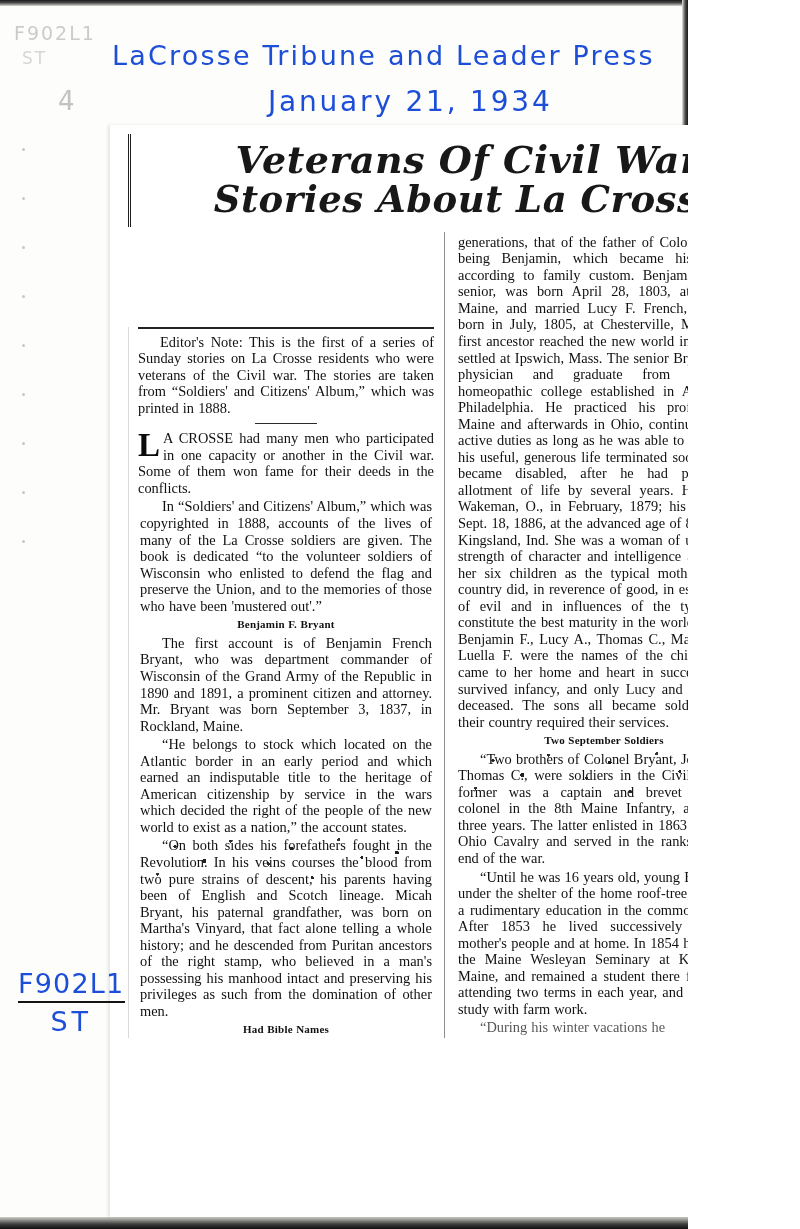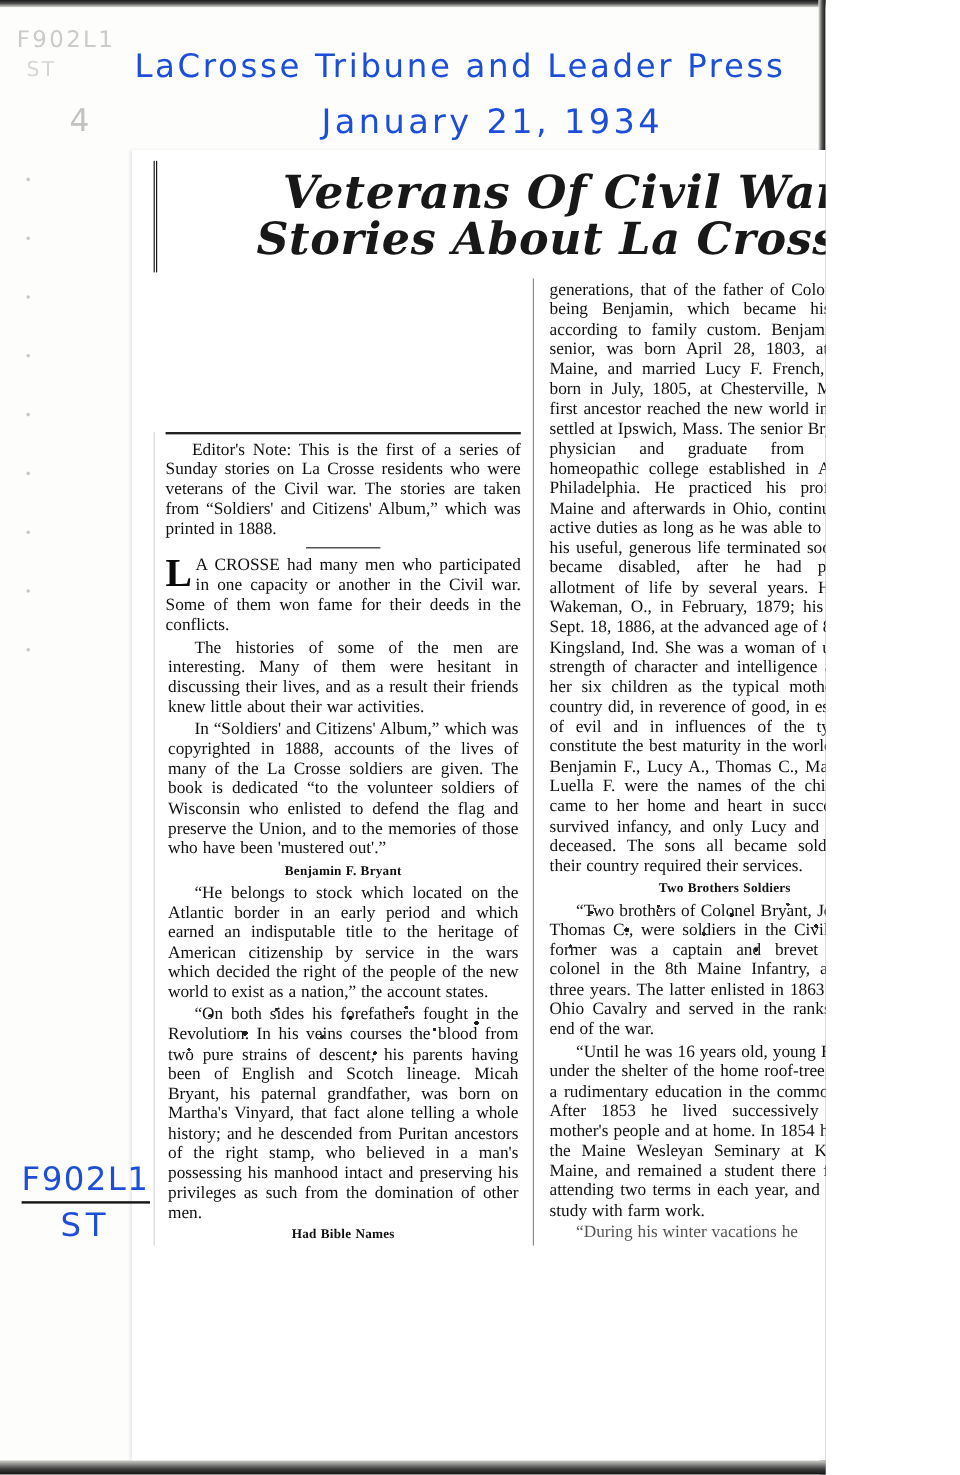--- a/index.html
+++ b/index.html
@@ -245,36 +245,36 @@
         <p class="editors-note">
           <span class="lead">Editor's Note: This is the first of a series of Sunday stories on La Crosse residents who were veterans of the Civil war. The stories are taken from “Soldiers' and Citizens' Album,” which was printed in 1888.</span>
         </p>
 
         <div class="short-rule"></div>
 
         <p class="dropcap-para">
           <span class="dropcap">L</span><span>A CROSSE had many men who participated in one capacity or another in the Civil war. Some of them won fame for their deeds in the conflicts.</span>
         </p>
 
-        <p class="body">The histories of some of the men are interesting. Many of them were hesitant in discussing their lives, and as a result their friends knew little about their war activities.</p>
         <p class="body">In “Soldiers' and Citizens' Album,” which was copyrighted in 1888, accounts of the lives of many of the La Crosse soldiers are given. The book is dedicated “to the volunteer soldiers of Wisconsin who enlisted to defend the flag and preserve the Union, and to the memories of those who have been 'mustered out'.”</p>
 
         <h3 class="subhead">Benjamin F. Bryant</h3>
 
+        <p class="body">The first account is of Benjamin French Bryant, who was department commander of Wisconsin of the Grand Army of the Republic in 1890 and 1891, a prominent citizen and attorney. Mr. Bryant was born September 3, 1837, in Rockland, Maine.</p>
         <p class="body">“He belongs to stock which located on the Atlantic border in an early period and which earned an indisputable title to the heritage of American citizenship by service in the wars which decided the right of the people of the new world to exist as a nation,” the account states.</p>
         <p class="body speckled">“On both sides his forefathers fought in the Revolution. In his veins courses the blood from two pure strains of descent, his parents having been of English and Scotch lineage. Micah Bryant, his paternal grandfather, was born on Martha's Vinyard, that fact alone telling a whole history; and he descended from Puritan ancestors of the right stamp, who believed in a man's possessing his manhood intact and preserving his privileges as such from the domination of other men.</p>
 
         <h3 class="subhead">Had Bible Names</h3>
 
       </div>
 
       <div class="col col-right">
         <p class="body noindent">generations, that of the father of Colonel Bryant being Benjamin, which became his heritage according to family custom. Benjamin Bryant, senior, was born April 28, 1803, at Industry, Maine, and married Lucy F. French, who was born in July, 1805, at Chesterville, Maine. Her first ancestor reached the new world in 1665 and settled at Ipswich, Mass. The senior Bryant was a physician and graduate from the first homeopathic college established in America at Philadelphia. He practiced his profession in Maine and afterwards in Ohio, continuing in his active duties as long as he was able to do so; and his useful, generous life terminated soon after he became disabled, after he had passed his allotment of life by several years. He died at Wakeman, O., in February, 1879; his wife died Sept. 18, 1886, at the advanced age of 81 years in Kingsland, Ind. She was a woman of uncommon strength of character and intelligence and reared her six children as the typical mothers of the country did, in reverence of good, in eschewment of evil and in influences of the type which constitute the best maturity in the world. John E., Benjamin F., Lucy A., Thomas C., Mary E., and Luella F. were the names of the children who came to her home and heart in succession and survived infancy, and only Lucy and Luella are deceased. The sons all became soldiers when their country required their services.</p>
 
-        <h3 class="subhead">Two Brothers Soldiers</h3>
+        <h3 class="subhead">Two September Soldiers</h3>
 
         <p class="body speckled">“Two brothers of Colonel Bryant, John E. and Thomas C., were soldiers in the Civil war. The former was a captain and brevet lieutenant colonel in the 8th Maine Infantry, and served three years. The latter enlisted in 1863 in the 3rd Ohio Cavalry and served in the ranks until the end of the war.</p>
         <p class="body">“Until he was 16 years old, young Bryant was under the shelter of the home roof-tree, obtaining a rudimentary education in the common schools. After 1853 he lived successively with his mother's people and at home. In 1854 he attended the Maine Wesleyan Seminary at Kent's Hill, Maine, and remained a student there four years, attending two terms in each year, and alternating study with farm work.</p>
         <p class="body tail-fade">“During his winter vacations he</p>
       </div>
 
     </div>
   </div>
 </div>
 

